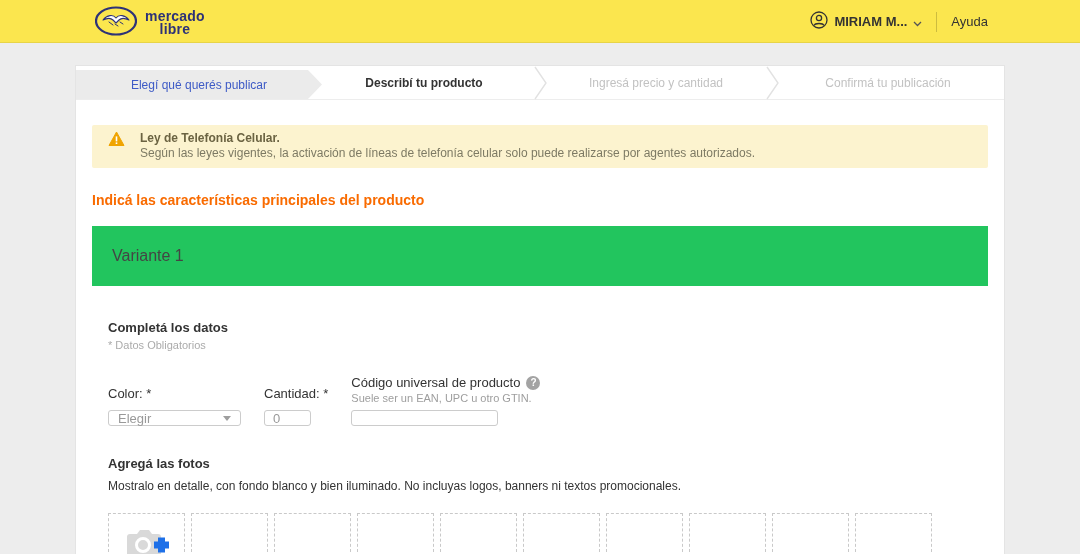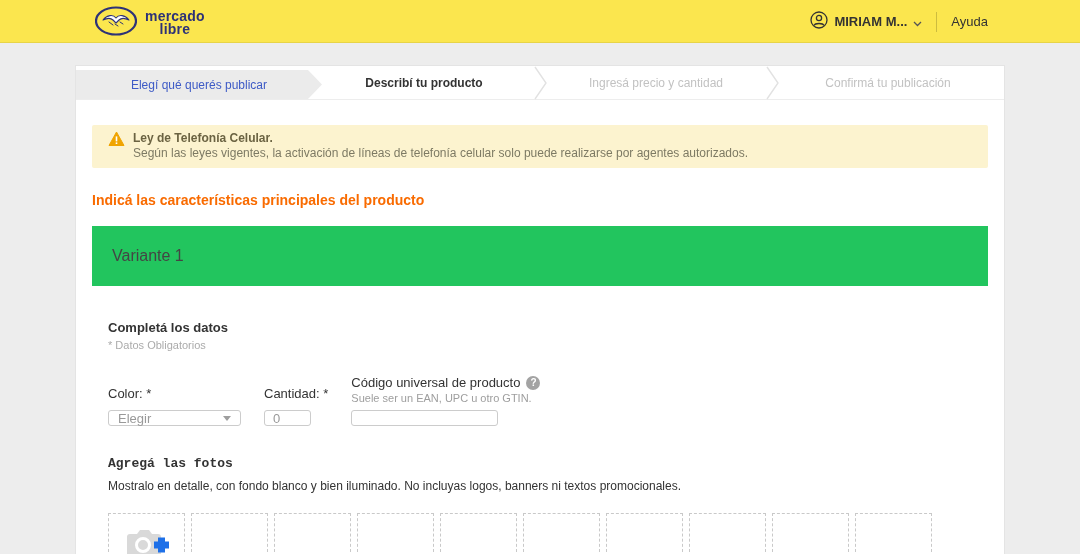--- a/index.html
+++ b/index.html
@@ -55,21 +55,21 @@
     clip-path: polygon(0 0, calc(100% - 14px) 0, 100% 50%, calc(100% - 14px) 100%, 0 100%);
   }
   .step.active { color: #333; font-weight: 700; margin-left: 232px; }
   .step.pending { color: #c2c2c2; }
   .step-sep { flex: 0 0 0; position: relative; }
   .step-sep svg { position: absolute; left: -6px; top: 0; }
 
   
   .warning {
     margin: 25px 16px 0 16px; background: #fcf3cf; border-radius: 2px;
-    padding: 6px 16px 7px 16px; display: flex; gap: 8px; align-items: flex-start;
+    padding: 6px 16px 7px 16px; display: flex; gap: 15px; align-items: flex-start;
   }
   .warning-texts { font-size: 12px; line-height: 15px; }
   .warning-title { font-weight: 700; color: #6b6342; }
   .warning-body { color: #7d7a64; }
 
   
   .intro { margin: 24px 16px 0 16px; }
   .intro-title { color: #f96b00; font-size: 14px; font-weight: 700; }
   .intro-sub { margin-top: 7px; font-size: 12px; color: #333; }
   .intro-link { color: #3a6bd6; cursor: pointer; text-decoration: none; }
@@ -103,21 +103,21 @@
   .input-qty { width: 47px; padding: 0 8px; }
   .input-upc { width: 147px; padding: 0 8px; color: #333; }
   .help-icon {
     width: 14px; height: 14px; border-radius: 50%; background: #a3a3a3;
     color: #fff; font-size: 10px; font-weight: 700; display: inline-flex;
     align-items: center; justify-content: center; cursor: pointer;
   }
 
   
   .photos-section { margin: 30px 32px 0 32px; }
-  .photos-title { font-size: 13px; font-weight: 700; color: #333; font-family: Liberation Mono, monospace; }
+  .photos-title { font-size: 13px; font-weight: 700; color: #333; }
   .photos-sub { margin-top: 8px; font-size: 12px; color: #333; }
   .slots-row { display: flex; gap: 6px; margin-top: 20px; }
   .slot {
     position: relative; width: 77px; height: 75px;
     border: 1px dashed #c9c9c9; background: #fff; cursor: pointer;
     display: flex; align-items: center; justify-content: center;
   }
   .slot.main .cam-wrap { margin-bottom: 12px; }
 </style>
 </head>

